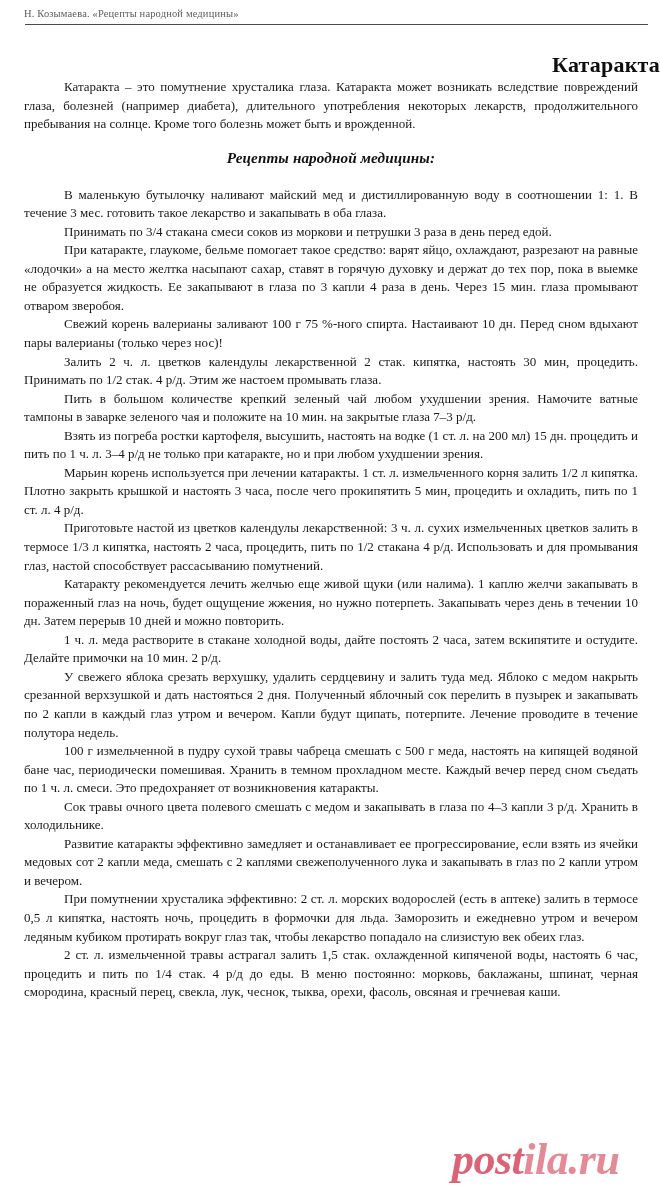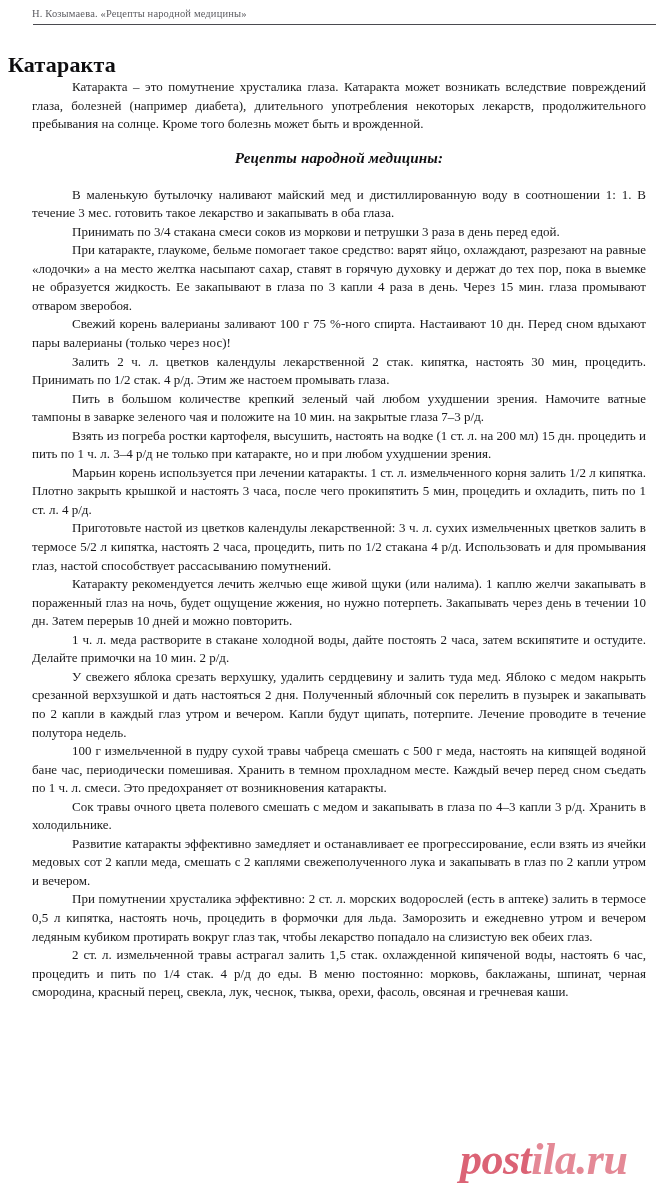--- a/index.html
+++ b/index.html
@@ -14,21 +14,20 @@
     overflow: hidden;
     font-family: "Liberation Serif", "DejaVu Serif", serif;
     color: #18181a;
     -webkit-font-smoothing: none;
   }
 
   .page {
     position: absolute;
     inset: 0;
     padding: 0;
-    margin-left: 8px;
   }
 
   
   .running-head {
     position: absolute;
     left: 24px;
     top: 7px;
     width: 600px;
     font-size: 10.5px;
     line-height: 13px;
@@ -44,21 +43,21 @@
     height: 1px;
     background: #4a4a4f;
   }
 
   
   .doc-title {
     position: absolute;
     left: 0;
     right: 0;
     top: 36px;
-    text-align: left;
+    text-align: right;
     font-size: 22px;
     line-height: 28px;
     font-weight: bold;
     letter-spacing: 0.2px;
     color: #0e0e10;
   }
 
   
   .body-col {
     position: absolute;
@@ -126,21 +125,21 @@
     <div class="subheading">Рецепты народной медицины:</div>
 
     <p class="para">В маленькую бутылочку наливают майский мед и дистиллированную воду в соотношении 1: 1. В течение 3 мес. готовить такое лекарство и закапывать в оба глаза.</p>
     <p class="para">Принимать по 3/4 стакана смеси соков из моркови и петрушки 3 раза в день перед едой.</p>
     <p class="para">При катаракте, глаукоме, бельме помогает такое средство: варят яйцо, охлаждают, разрезают на равные «лодочки» а на место желтка насыпают сахар, ставят в горячую духовку и держат до тех пор, пока в выемке не образуется жидкость. Ее закапывают в глаза по 3 капли 4 раза в день. Через 15 мин. глаза промывают отваром зверобоя.</p>
     <p class="para">Свежий корень валерианы заливают 100 г 75 %-ного спирта. Настаивают 10 дн. Перед сном вдыхают пары валерианы (только через нос)!</p>
     <p class="para">Залить 2 ч. л. цветков календулы лекарственной 2 стак. кипятка, настоять 30 мин, процедить. Принимать по 1/2 стак. 4 р/д. Этим же настоем промывать глаза.</p>
     <p class="para">Пить в большом количестве крепкий зеленый чай любом ухудшении зрения. Намочите ватные тампоны в заварке зеленого чая и положите на 10 мин. на закрытые глаза 7–3 р/д.</p>
     <p class="para">Взять из погреба ростки картофеля, высушить, настоять на водке (1 ст. л. на 200 мл) 15 дн. процедить и пить по 1 ч. л. 3–4 р/д не только при катаракте, но и при любом ухудшении зрения.</p>
     <p class="para">Марьин корень используется при лечении катаракты. 1 ст. л. измельченного корня залить 1/2 л кипятка. Плотно закрыть крышкой и настоять 3 часа, после чего прокипятить 5 мин, процедить и охладить, пить по 1 ст. л. 4 р/д.</p>
-    <p class="para">Приготовьте настой из цветков календулы лекарственной: 3 ч. л. сухих измельченных цветков залить в термосе 5/2 л кипятка, настоять 2 часа, процедить, пить по 1/2 стакана 4 р/д. Использовать и для промывания глаз, настой способствует рассасыванию помутнений.</p>
+    <p class="para">Приготовьте настой из цветков календулы лекарственной: 3 ч. л. сухих измельченных цветков залить в термосе 1/3 л кипятка, настоять 2 часа, процедить, пить по 1/2 стакана 4 р/д. Использовать и для промывания глаз, настой способствует рассасыванию помутнений.</p>
     <p class="para">Катаракту рекомендуется лечить желчью еще живой щуки (или налима). 1 каплю желчи закапывать в пораженный глаз на ночь, будет ощущение жжения, но нужно потерпеть. Закапывать через день в течении 10 дн. Затем перерыв 10 дней и можно повторить.</p>
     <p class="para">1 ч. л. меда растворите в стакане холодной воды, дайте постоять 2 часа, затем вскипятите и остудите. Делайте примочки на 10 мин. 2 р/д.</p>
     <p class="para">У свежего яблока срезать верхушку, удалить сердцевину и залить туда мед. Яблоко с медом накрыть срезанной верхзушкой и дать настояться 2 дня. Полученный яблочный сок перелить в пузырек и закапывать по 2 капли в каждый глаз утром и вечером. Капли будут щипать, потерпите. Лечение проводите в течение полутора недель.</p>
     <p class="para">100 г измельченной в пудру сухой травы чабреца смешать с 500 г меда, настоять на кипящей водяной бане час, периодически помешивая. Хранить в темном прохладном месте. Каждый вечер перед сном съедать по 1 ч. л. смеси. Это предохраняет от возникновения катаракты.</p>
     <p class="para">Сок травы очного цвета полевого смешать с медом и закапывать в глаза по 4–3 капли 3 р/д. Хранить в холодильнике.</p>
     <p class="para">Развитие катаракты эффективно замедляет и останавливает ее прогрессирование, если взять из ячейки медовых сот 2 капли меда, смешать с 2 каплями свежеполученного лука и закапывать в глаз по 2 капли утром и вечером.</p>
     <p class="para">При помутнении хрусталика эффективно: 2 ст. л. морских водорослей (есть в аптеке) залить в термосе 0,5 л кипятка, настоять ночь, процедить в формочки для льда. Заморозить и ежедневно утром и вечером ледяным кубиком протирать вокруг глаз так, чтобы лекарство попадало на слизистую век обеих глаз.</p>
     <p class="para">2 ст. л. измельченной травы астрагал залить 1,5 стак. охлажденной кипяченой воды, настоять 6 час, процедить и пить по 1/4 стак. 4 р/д до еды. В меню постоянно: морковь, баклажаны, шпинат, черная смородина, красный перец, свекла, лук, чеснок, тыква, орехи, фасоль, овсяная и гречневая каши.</p>
 
   </div>

